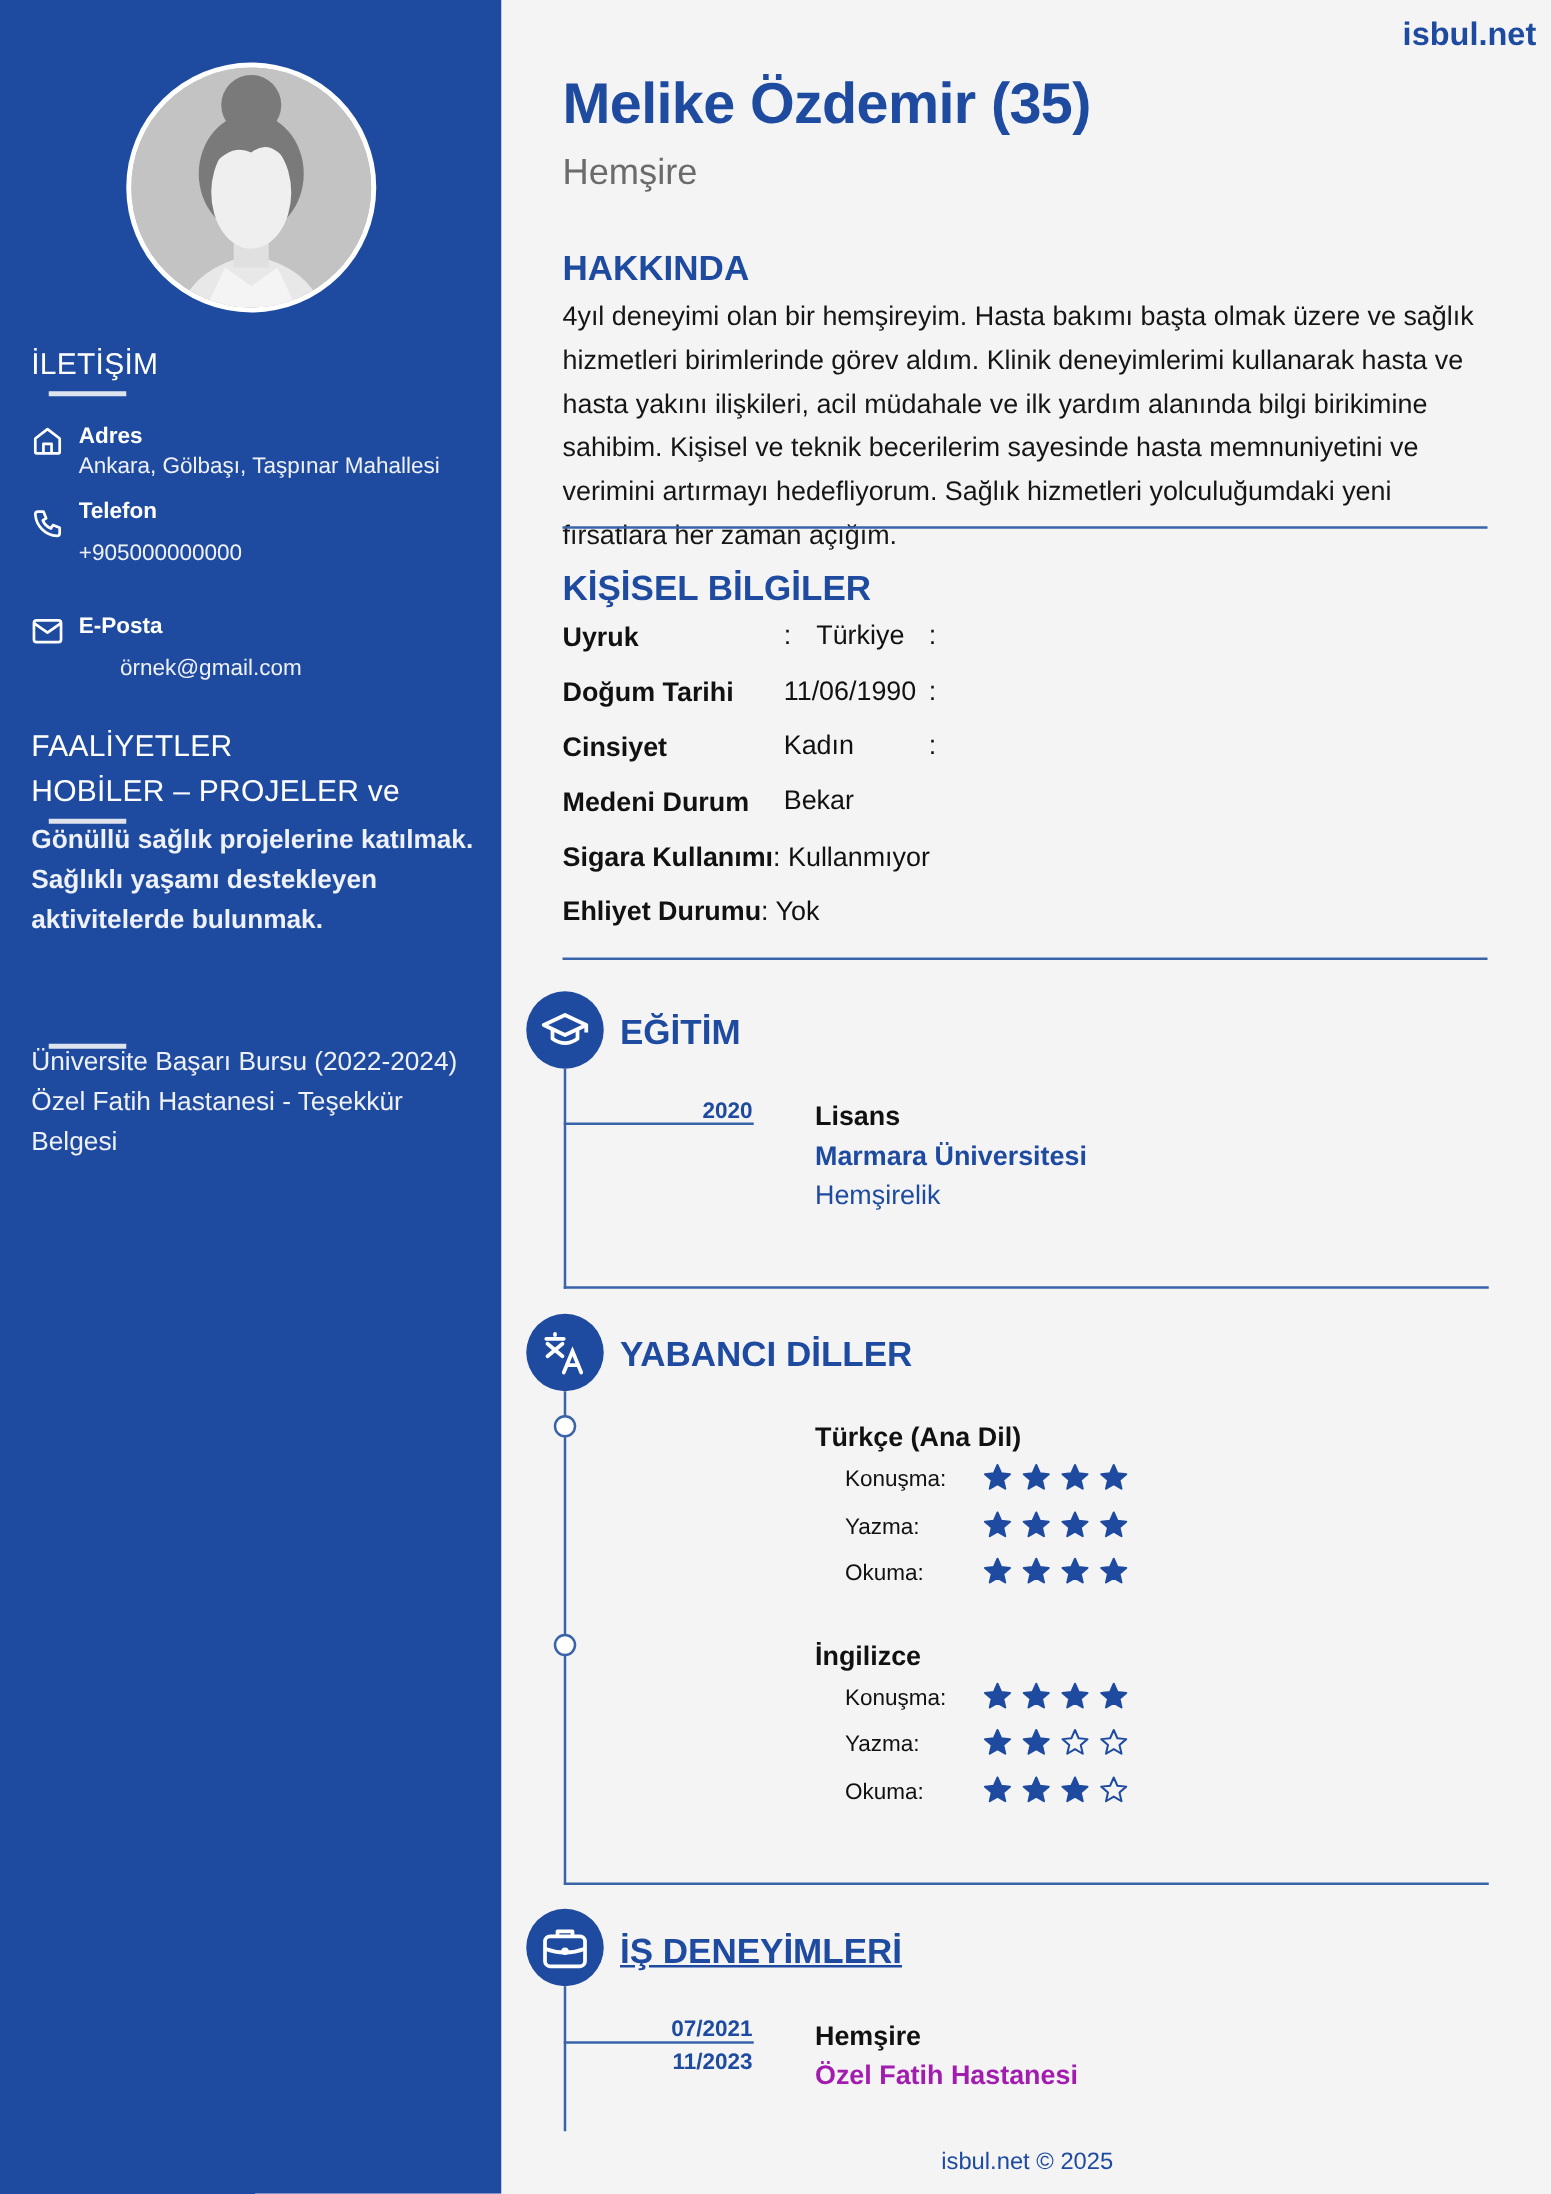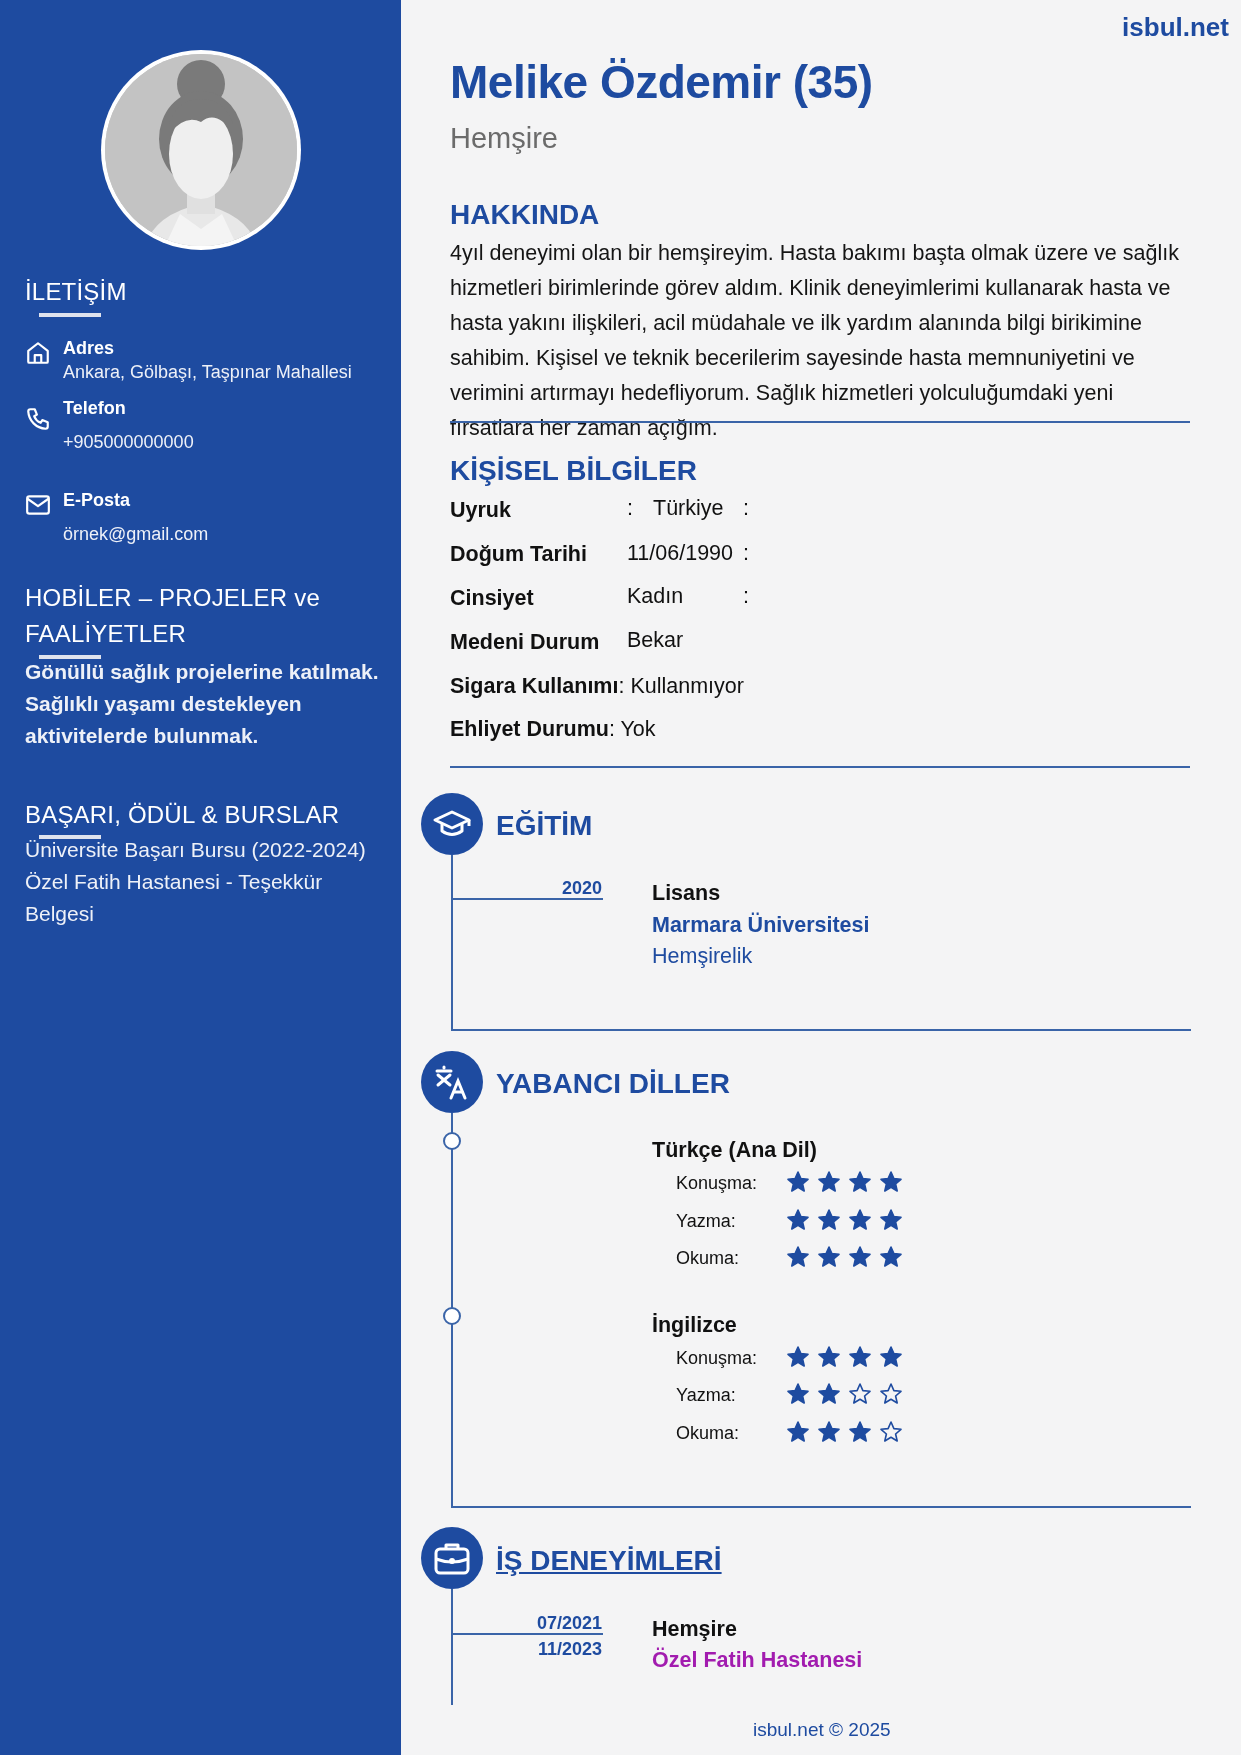--- a/index.html
+++ b/index.html
@@ -72,31 +72,30 @@
       </svg>
     <span class="lbl">Telefon</span>
     <span class="val" style="top:34px;">+905000000000</span>
   </div>
   <div class="contact" style="top:490px;">
     <svg class="ic" viewBox="0 0 24 24" fill="none" stroke="#fff" stroke-width="2" stroke-linejoin="round">
         <rect x="2" y="4" width="20" height="16" rx="2"></rect>
         <path d="M2 6 L12 13 L22 6"></path>
       </svg>
     <span class="lbl">E-Posta</span>
-    <span class="val" style="top:34px;">örnek@gmail.com</span>
+    <span class="val" style="top:34px;margin-left:33px;">örnek@gmail.com</span>
   </div>
 
   <div class="side-h" style="top:580px;">
+    <div>FAALİYETLER</div>
     <div>HOBİLER – PROJELER ve</div>
-    <div>FAALİYETLER</div>
   </div>
   <div class="side-bar" style="top:655px;"></div>
   <div class="side-p" style="top:656px;font-weight:bold;">Gönüllü sağlık projelerine katılmak. Sağlıklı yaşamı destekleyen aktivitelerde bulunmak.</div>
 
-  <div class="side-h" style="top:797px;">BAŞARI, ÖDÜL &amp; BURSLAR</div>
   <div class="side-bar" style="top:835px;"></div>
   <div class="side-p" style="top:834px;">Üniversite Başarı Bursu (2022-2024) Özel Fatih Hastanesi - Teşekkür Belgesi</div>
 </div>
 
 <div class="main">
   <div class="brand">isbul.net</div>
   <div class="name">Melike Özdemir (35)</div>
   <div class="title">Hemşire</div>
 
   <div class="sec-h" style="top:199px;">HAKKINDA</div>

